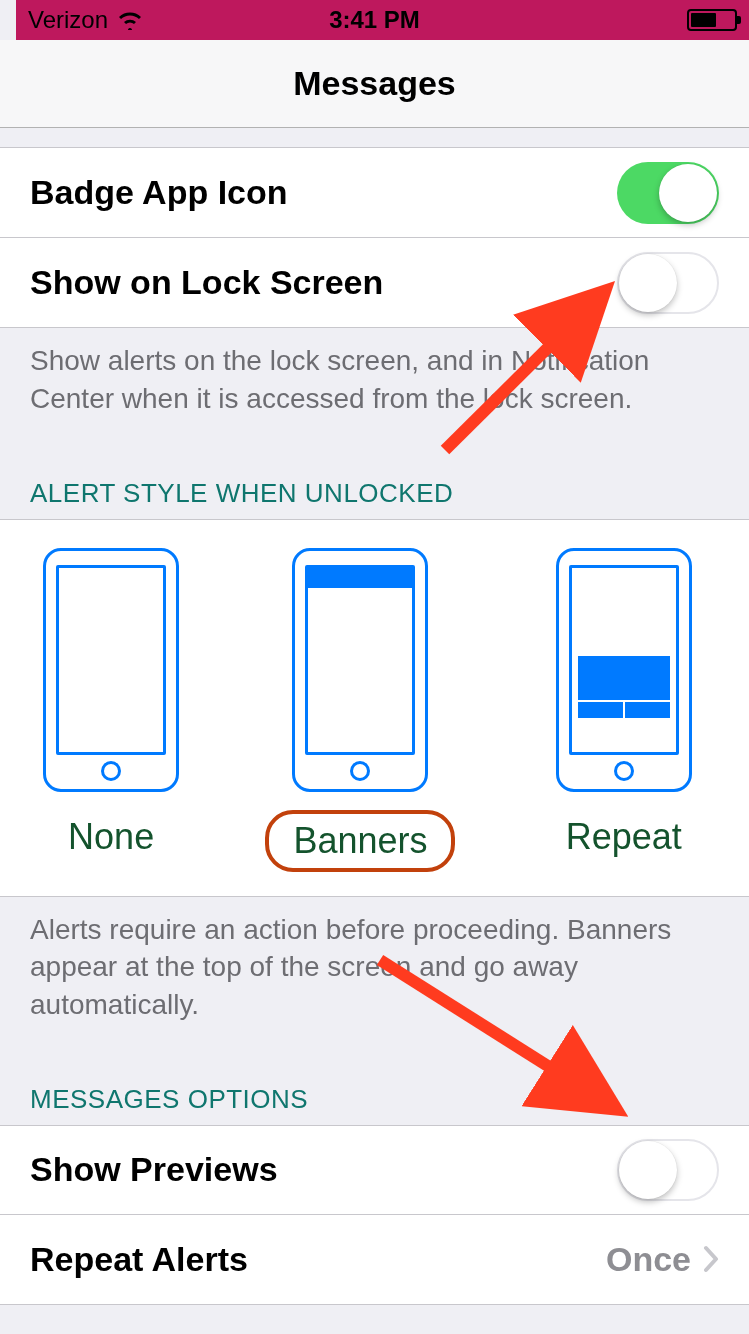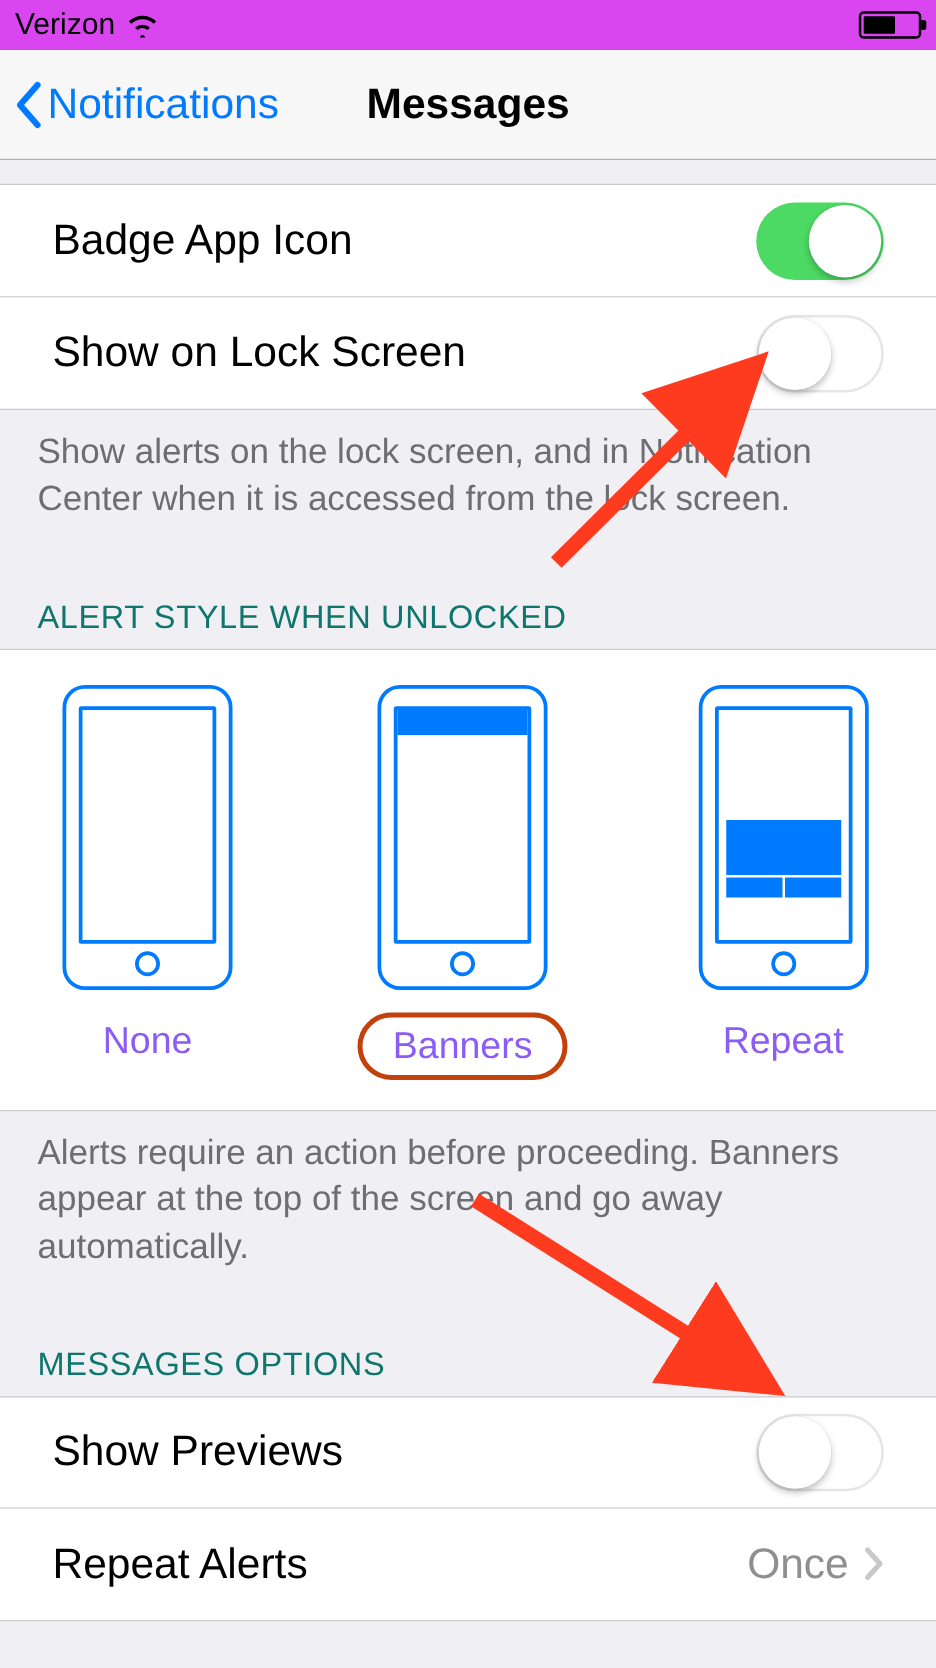--- a/index.html
+++ b/index.html
@@ -1,84 +1,79 @@
 <!DOCTYPE html>
 <html><head>
 <meta charset="utf-8">
 <style>
   * { box-sizing: border-box; margin: 0; padding: 0; }
   html, body { width: 749px; height: 1334px; font-family: -apple-system, "Helvetica Neue", Helvetica, Arial, sans-serif; background: #efeff4; overflow: hidden; }
   
-  .status-bar { height: 40px; background: #d946ef; display: flex; align-items: center; justify-content: space-between; padding: 0 12px; font-size: 24px; font-weight: 500; color: #000; }
+  .status-bar { height: 40px; background: #be185d; display: flex; align-items: center; justify-content: space-between; padding: 0 12px; font-size: 24px; font-weight: 500; color: #000; margin-left: 16px; }
   .sb-left { display: flex; align-items: center; gap: 8px; }
   .sb-center { position: absolute; left: 0; right: 0; text-align: center; font-weight: 600; pointer-events: none; }
   .wifi-icon { width: 28px; height: 20px; }
   .battery { width: 50px; height: 22px; border: 2px solid #000; border-radius: 4px; position: relative; }
   .battery::after { content: ""; position: absolute; right: -6px; top: 5px; width: 4px; height: 8px; background: #000; border-radius: 0 2px 2px 0; }
   .battery-fill { position: absolute; left: 2px; top: 2px; bottom: 2px; width: 55%; background: #000; border-radius: 1px; }
   
   .nav-bar { height: 88px; background: #f7f7f8; border-bottom: 1px solid #b2b2b2; display: flex; align-items: center; position: relative; padding: 0 10px; }
   .nav-back { display: flex; align-items: center; color: #007aff; font-size: 34px; gap: 4px; }
   .chevron-left { width: 24px; height: 40px; }
   .nav-title { position: absolute; left: 0; right: 0; text-align: center; font-size: 34px; font-weight: 700; pointer-events: none; }
   
   .group { background: #efeff4; }
-  .cell { background: #fff; border-bottom: 1px solid #c8c7cc; padding: 0 42px; height: 90px; display: flex; align-items: center; justify-content: space-between; font-size: 34px; color: #000; }
+  .cell { background: #fff; border-bottom: 1px solid #c8c7cc; padding: 0 30px; height: 90px; display: flex; align-items: center; justify-content: space-between; font-size: 34px; color: #000; font-weight: bold; }
   .cell.first { border-top: 1px solid #c8c7cc; }
   .group-footer { padding: 14px 30px 30px 30px; font-size: 28px; color: #6d6d72; line-height: 1.35; }
   .group-header { padding: 30px 30px 10px 30px; font-size: 26px; color: #0f766e; letter-spacing: 0.5px; }
   
   .switch { width: 102px; height: 62px; border-radius: 31px; position: relative; }
   .switch.on { background: #4cd964; }
   .switch.off { background: #fff; border: 2px solid #e5e5ea; }
   .knob { position: absolute; width: 58px; height: 58px; background: #fff; border-radius: 50%; top: 2px; box-shadow: 0 3px 6px rgba(0,0,0,0.25), 0 0 0 0.5px rgba(0,0,0,0.05); }
   .switch.on .knob { right: 2px; }
   .switch.off .knob { left: 0px; top: 0px; }
   
   .alert-styles { background: #fff; border-top: 1px solid #c8c7cc; border-bottom: 1px solid #c8c7cc; padding: 28px 0 24px 0; display: flex; justify-content: space-around; }
   .style-option { display: flex; flex-direction: column; align-items: center; gap: 18px; }
   .phone-outline { width: 136px; height: 244px; border: 3px solid #007aff; border-radius: 18px; position: relative; background: #fff; }
   .phone-screen { position: absolute; left: 10px; right: 10px; top: 14px; bottom: 34px; border: 3px solid #007aff; border-radius: 2px; }
   .phone-home { position: absolute; left: 50%; bottom: 8px; width: 20px; height: 20px; border: 3px solid #007aff; border-radius: 50%; transform: translateX(-50%); }
   .banner-bar { position: absolute; left: 0; right: 0; top: 0; height: 20px; background: #007aff; }
   .alert-box { position: absolute; left: 6px; right: 6px; top: 88px; height: 44px; background: #007aff; }
   .alert-buttons { position: absolute; left: 6px; right: 6px; top: 134px; height: 16px; display: flex; gap: 2px; }
   .alert-buttons div { flex: 1; background: #007aff; }
-  .style-label { font-size: 30px; color: #8b5cf6; padding: 6px 24px; border-radius: 28px; }
+  .style-label { font-size: 36px; color: #14532d; padding: 6px 24px; border-radius: 28px; }
   .style-label.selected { border: 4px solid #c2410c; }
   
   .cell-value { color: #8e8e93; font-size: 34px; display: flex; align-items: center; gap: 12px; }
   .chevron-right { width: 16px; height: 28px; }
   
   .annotation-layer { position: absolute; left: 0; top: 0; width: 749px; height: 1334px; pointer-events: none; }
   
   .top-sliver { height: 20px; background: #efeff4; border-bottom: 1px solid #c8c7cc; }
 </style>
 </head>
 <body>
 
 <div class="status-bar">
   <div class="sb-left">
     <span>Verizon</span>
     <svg class="wifi-icon" viewBox="0 0 28 20">
       <path d="M14 18 a2 2 0 1 0 0.001 0 Z M8 12 a9 9 0 0 1 12 0 l-2 2 a6 6 0 0 0 -8 0 Z M3 7 a16 16 0 0 1 22 0 l-2 2 a13 13 0 0 0 -18 0 Z" fill="#000"></path>
     </svg>
   </div>
+  <div class="sb-center">3:41 PM</div>
   <div class="battery">
       <div class="battery-fill"></div>
     </div>
 </div>
 
 <div class="nav-bar">
-  <div class="nav-back">
-    <svg class="chevron-left" viewBox="0 0 24 40">
-      <polyline points="20,4 6,20 20,36" fill="none" stroke="#007aff" stroke-width="5" stroke-linecap="round" stroke-linejoin="round"></polyline>
-    </svg>
-    <span>Notifications</span>
-  </div>
   <div class="nav-title">Messages</div>
 </div>
 
 <div class="top-sliver"></div>
 
 <div class="group">
   <div class="cell">
     <span>Badge App Icon</span>
     <div class="switch on">
         <div class="knob"></div>

